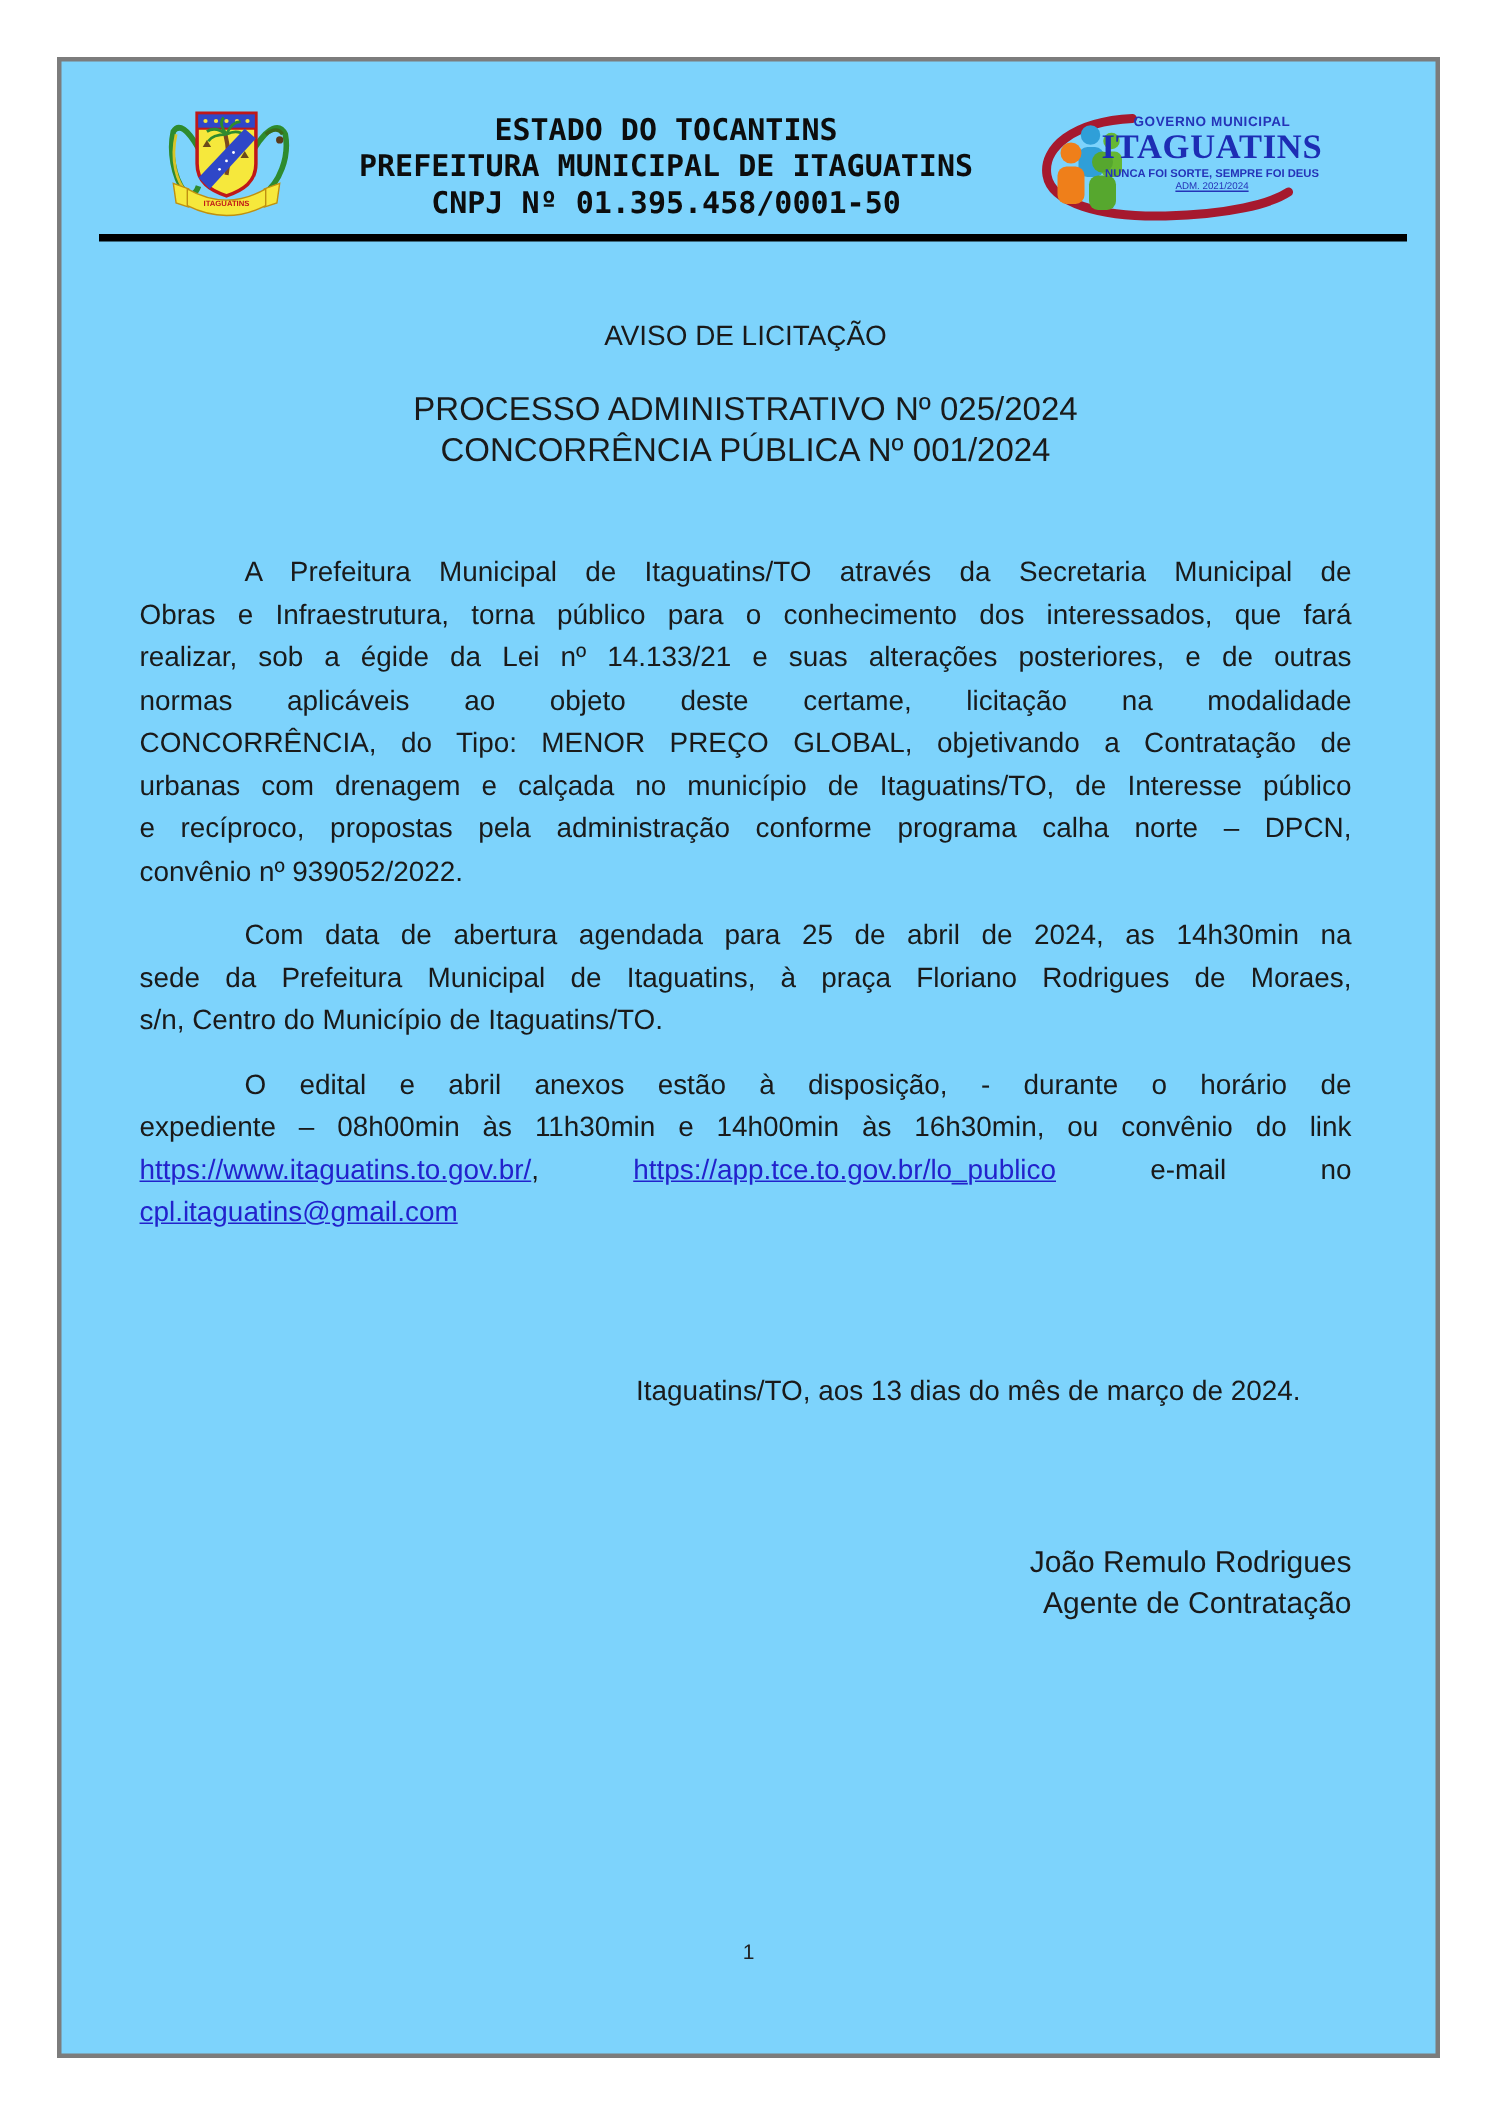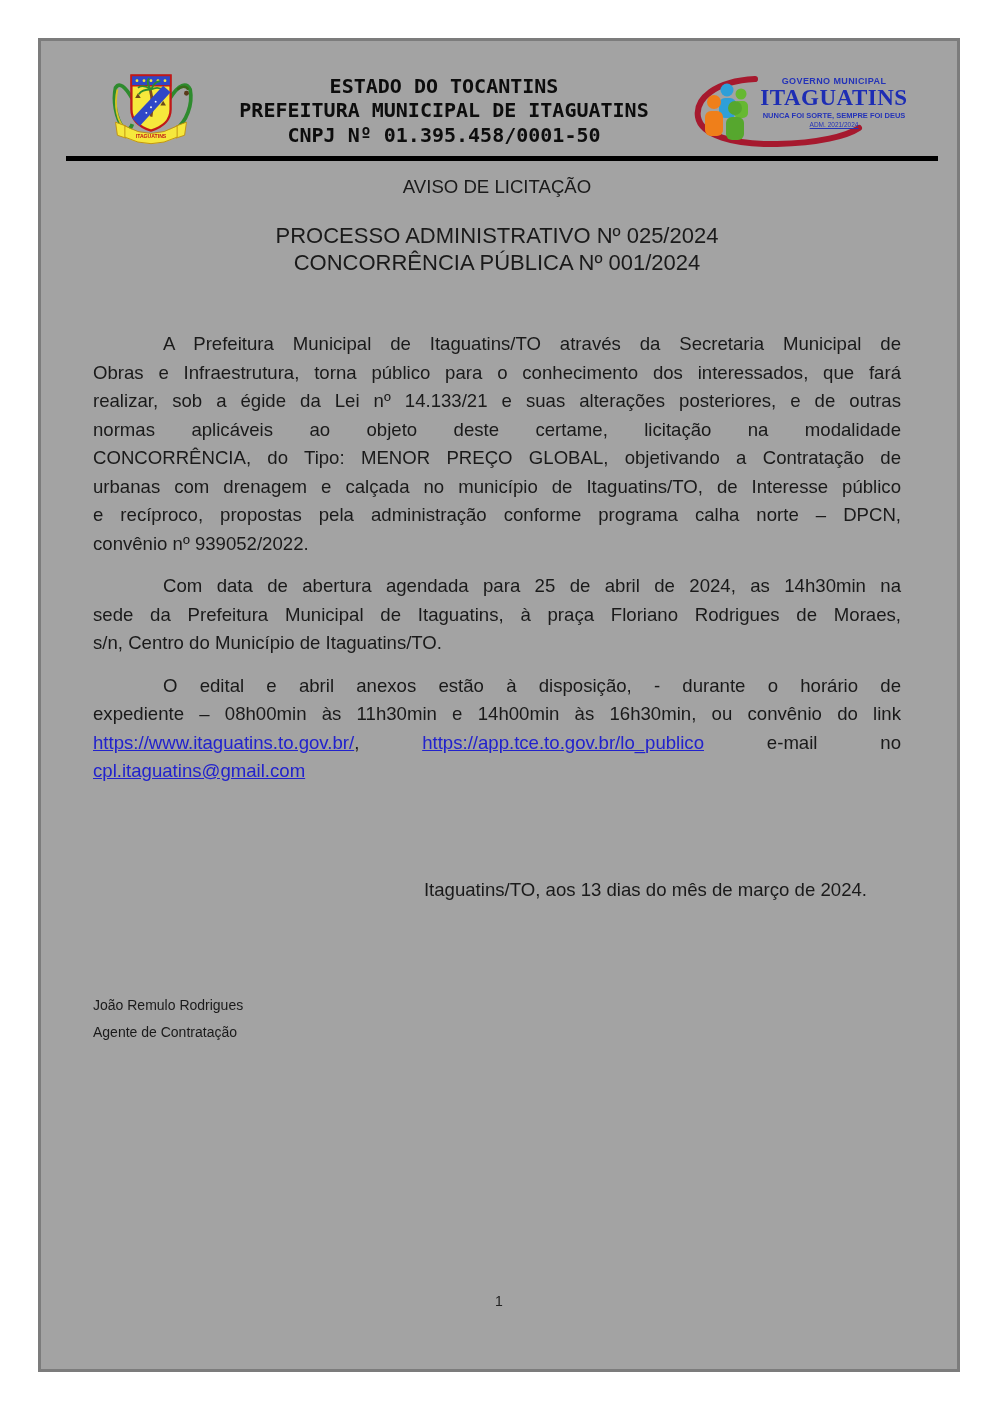--- a/index.html
+++ b/index.html
@@ -4,54 +4,54 @@
 <style>
   html,body{margin:0;padding:0;background:#ffffff;}
   body{
     width:1000px;height:1414px;position:relative;
     font-family:"Liberation Sans", sans-serif;color:#1a1a1a;
     -webkit-font-smoothing:antialiased;
   }
   .frame{
     position:absolute;left:38px;top:38px;right:40px;bottom:42px;
     border:3px solid #7c7c7c;box-sizing:border-box;
-    padding:0 56px 0 52px;background:#a3a3a3;
+    padding:0 56px 0 52px;background:#7dd3fc;
   }
   
   .header{display:flex;align-items:center;margin-top:27px;height:85px;}
   .crest{width:96px;height:84px;margin-left:10px;flex:0 0 auto;}
   .org-block{
     flex:1;text-align:center;
     font-family:"DejaVu Sans Mono", monospace;font-weight:bold;
     font-size:20px;line-height:24.5px;color:#0d0d0d;white-space:nowrap;
   }
   .logo{position:relative;width:212px;height:76px;flex:0 0 auto;}
   .logo-art{position:absolute;left:0;top:0;}
-  .logo-text{position:absolute;left:68px;top:3px;width:154px;text-align:center;}
+  .logo-text{position:absolute;left:42px;top:3px;width:154px;text-align:center;}
   .logo-top{font-size:9px;font-weight:bold;color:#2433b8;letter-spacing:.4px;}
   .logo-name{
     font-family:"Liberation Serif", serif;font-weight:bold;
     font-size:23px;line-height:24px;color:#1d2db4;letter-spacing:.5px;white-space:nowrap;
   }
   .logo-slogan{font-size:7.5px;font-weight:bold;color:#2433b8;margin-top:1px;white-space:nowrap;}
   .logo-adm{font-size:6.5px;color:#2433b8;text-decoration:underline;margin-top:1px;}
   .rule{height:5px;background:#000;margin:3px -37px 0 -27px;}
   
-  .doc-title{margin-top:15px;text-align:center;font-size:18.6px;}
+  .doc-title{margin-top:52px;text-align:center;font-size:18.6px;}
   .process-block{margin-top:24px;text-align:center;font-size:22px;line-height:27px;}
   
   .body-text{margin-top:54px;font-size:18.6px;}
   .para{margin-bottom:14px;}
   .jline{text-align:justify;text-align-last:justify;line-height:28.5px;min-height:28.5px;}
   .jline.last{text-align-last:left;}
   .jline.indent{text-indent:70px;}
   .doclink{color:#2222CC;text-decoration:underline;cursor:pointer;margin-top:44px;}
   
   .date-line{margin-top:90px;text-align:right;padding-right:34px;font-size:18.6px;line-height:28.5px;}
-  .signature{margin-top:88px;text-align:left;font-size:14px;line-height:27px;}
+  .signature{margin-top:88px;text-align:right;font-size:20px;line-height:27px;}
   .page-number{position:absolute;bottom:60px;left:0;right:0;text-align:center;font-size:14px;color:#222;}
 </style>
 </head>
 <body>
 
 <div class="frame">
 
   <div class="header">
 
     <svg class="crest" viewBox="0 0 100 90" xmlns="http://www.w3.org/2000/svg">

